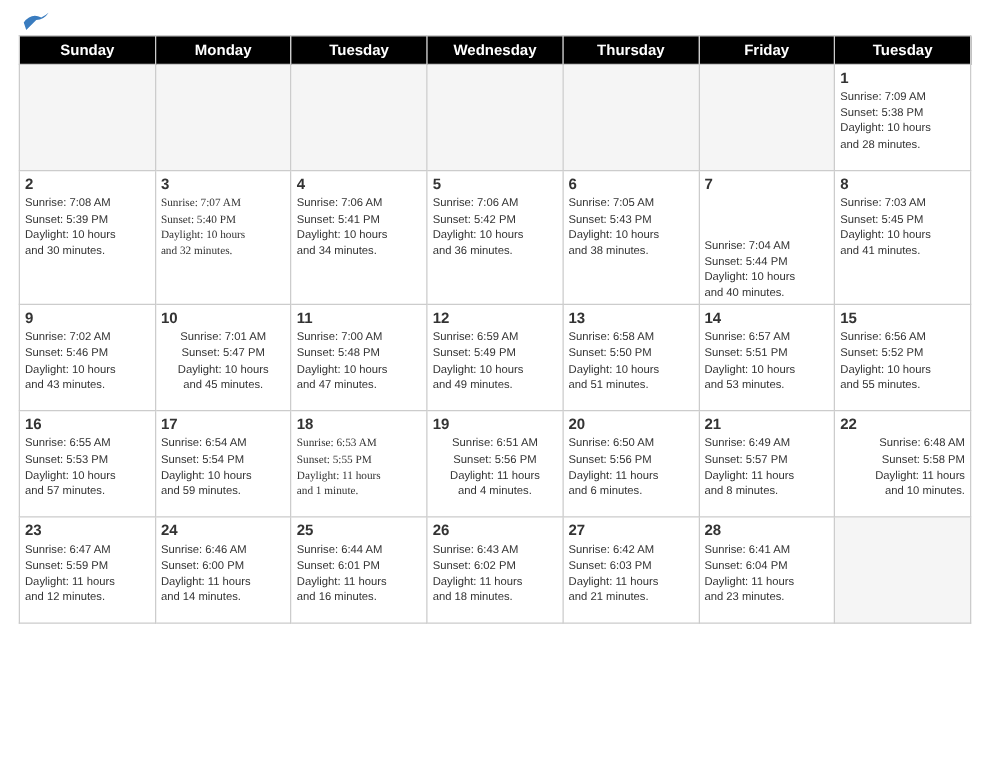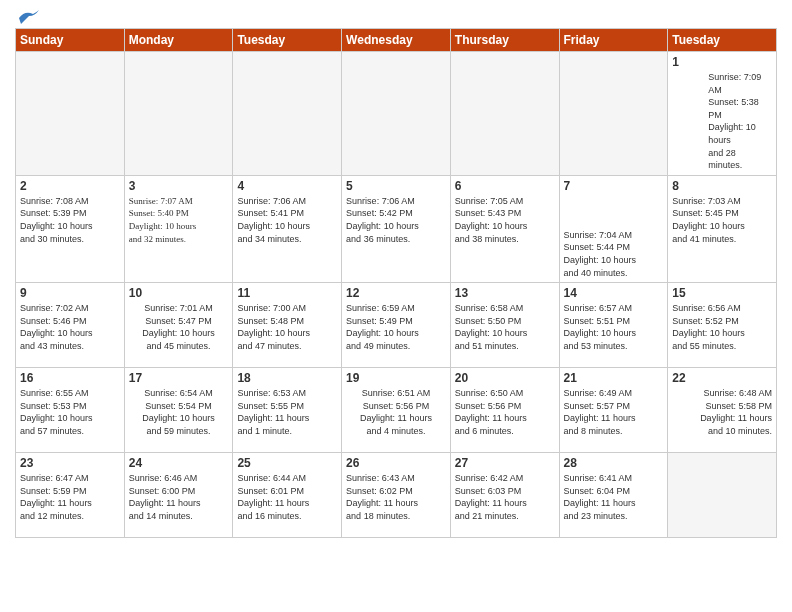--- a/index.html
+++ b/index.html
@@ -38,26 +38,26 @@
     .location {
       font-size: 16px;
       color: #555;
     }
     .calendar {
       width: 100%;
       border-collapse: collapse;
       table-layout: fixed;
     }
     .calendar th {
-      background-color: #c2410c;
+      background-color: #000000;
       color: #fff;
       font-size: 12px;
       font-weight: bold;
       padding: 4px 4px;
-      text-align: left;
+      text-align: center;
       border: 1px solid #ccc;
     }
     .calendar td {
       border: 1px solid #ccc;
       vertical-align: top;
       padding: 3px 4px;
       font-size: 9.5px;
       color: #333;
       height: 85px;
       background: #fff;
@@ -115,21 +115,21 @@
     <tbody id="calendar-body">
     <tr class="week-row">
           <td class="empty"></td>
           <td class="empty"></td>
           <td class="empty"></td>
           <td class="empty"></td>
           <td class="empty"></td>
           <td class="empty"></td>
           <td>
             <span class="day-num">1</span>
-            <div class="day-info" style="white-space: pre-line; margin-left: 36px;">Sunrise: 7:09 AM
+            <div class="day-info" style="white-space: pre-line;">Sunrise: 7:09 AM
 Sunset: 5:38 PM
 Daylight: 10 hours
 and 28 minutes.</div>
           </td>
         </tr>
         <tr class="week-row">
           <td>
             <span class="day-num">2</span>
             <div class="day-info" style="white-space: pre-line;">Sunrise: 7:08 AM
 Sunset: 5:39 PM
@@ -233,28 +233,28 @@
         <tr class="week-row">
           <td>
             <span class="day-num">16</span>
             <div class="day-info" style="white-space: pre-line;">Sunrise: 6:55 AM
 Sunset: 5:53 PM
 Daylight: 10 hours
 and 57 minutes.</div>
           </td>
           <td>
             <span class="day-num">17</span>
-            <div class="day-info" style="white-space: pre-line; text-align: center;">Sunrise: 6:54 AM
+            <div class="day-info" style="white-space: pre-line;">Sunrise: 6:54 AM
 Sunset: 5:54 PM
 Daylight: 10 hours
 and 59 minutes.</div>
           </td>
           <td>
             <span class="day-num">18</span>
-            <div class="day-info" style="white-space: pre-line;">Sunrise: 6:53 AM
+            <div class="day-info" style="white-space: pre-line; font-family: Liberation Serif, serif;">Sunrise: 6:53 AM
 Sunset: 5:55 PM
 Daylight: 11 hours
 and 1 minute.</div>
           </td>
           <td>
             <span class="day-num">19</span>
             <div class="day-info" style="white-space: pre-line; text-align: center;">Sunrise: 6:51 AM
 Sunset: 5:56 PM
 Daylight: 11 hours
 and 4 minutes.</div>

